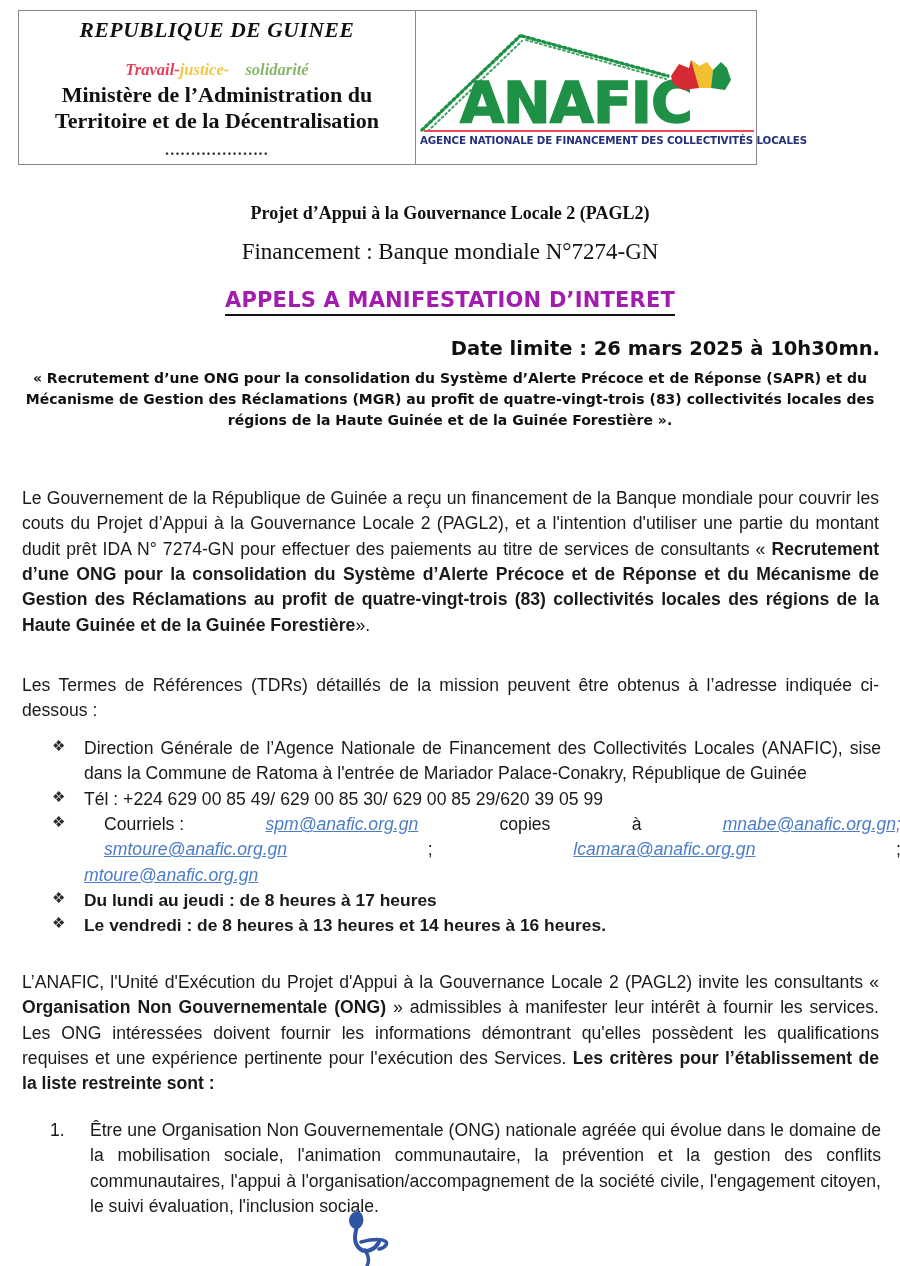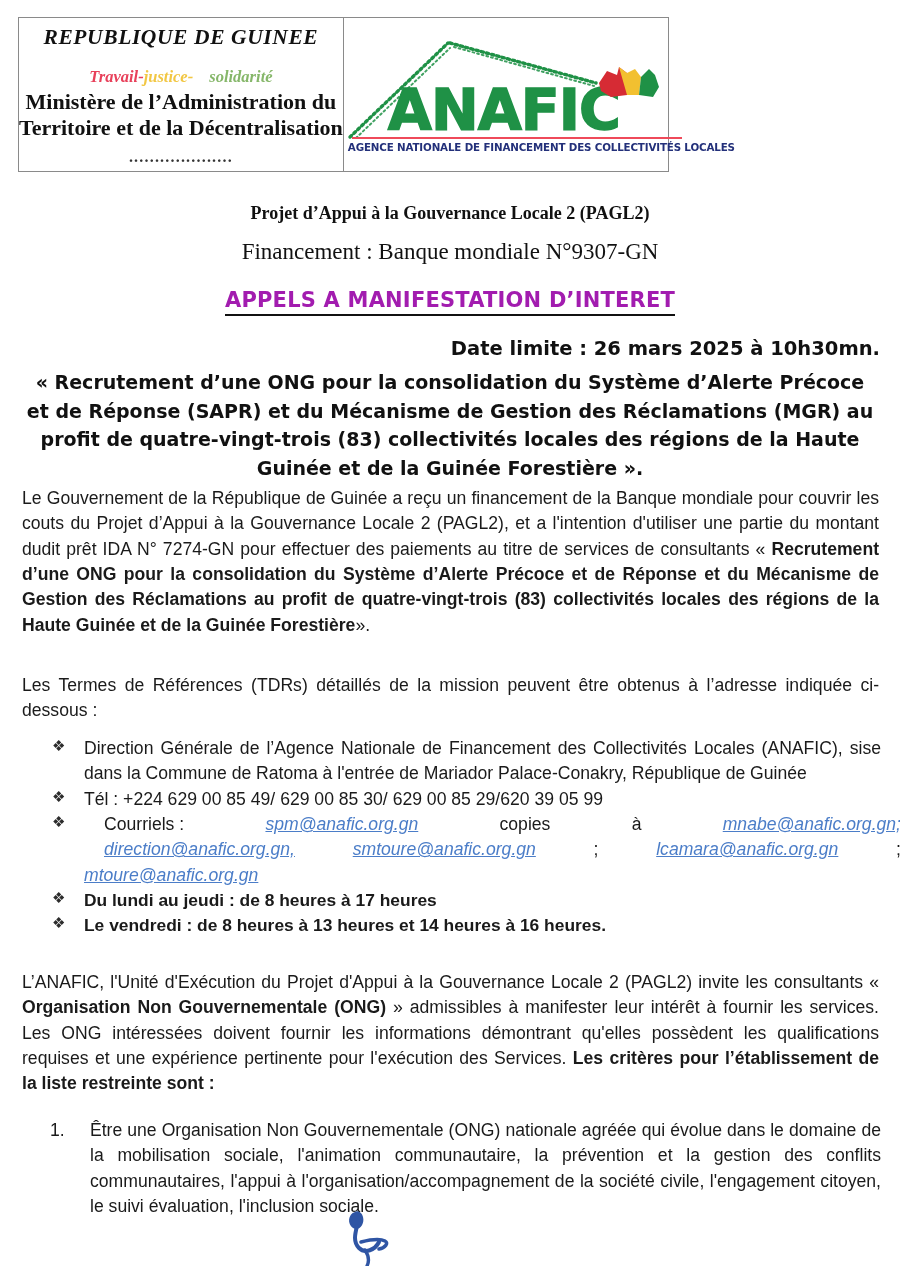--- a/index.html
+++ b/index.html
@@ -14,22 +14,22 @@
     position: relative;
     font-family: "Liberation Sans", sans-serif;
     color: #1a1a1a;
     overflow: hidden;
   }
 
   
   .header-table {
     position: absolute;
     left: 18px;
-    top: 17px;
-    width: 651px;
+    top: 10px;
+    width: 739px;
     height: 155px;
     display: flex;
     border: 1.5px solid #8a8a8a;
     background: #fff;
   }
   .header-left {
     width: 432px;
     border-right: 1.5px solid #8a8a8a;
     display: flex;
     flex-direction: column;
@@ -165,21 +165,21 @@
     font-weight: bold;
     font-size: 19.5px;
     color: #111;
   }
   .quote-title {
     position: absolute;
     left: 22px; top: 368px; width: 856px;
     text-align: center;
     font-family: "DejaVu Sans", sans-serif;
     font-weight: bold;
-    font-size: 19px;
+    font-size: 14px;
     line-height: 1.50;
     color: #111;
   }
 
   
   .p-body {
     position: absolute;
     font-family: "Liberation Sans", sans-serif;
     font-size: 17.6px;
     line-height: 1.44;
@@ -310,21 +310,21 @@
       </svg>
 
       <div class="logo-redline"></div>
       <div class="logo-sub">AGENCE NATIONALE DE FINANCEMENT DES COLLECTIVITÉS LOCALES</div>
     </div>
   </div>
 </div>
 
 <div class="project-title">Projet d’Appui à la Gouvernance Locale 2 (PAGL2)</div>
 
-<div class="financement">Financement : Banque mondiale N°9307-GN</div>
+<div class="financement">Financement : Banque mondiale N°7274-GN</div>
 
 <div class="ami-title">
   <span>APPELS A MANIFESTATION D’INTERET</span>
 </div>
 
 <div class="date-limite">Date limite : 26 mars 2025 à 10h30mn.</div>
 
 <div class="quote-title">« Recrutement d’une ONG pour la consolidation du Système d’Alerte Précoce et de Réponse (SAPR) et du Mécanisme de Gestion des Réclamations (MGR) au profit de quatre-vingt-trois (83) collectivités locales des régions de la Haute Guinée et de la Guinée Forestière ».</div>
 
 <div class="p-body" id="para-financement">
@@ -348,21 +348,20 @@
   <li>
     <span class="bul">❖</span>
     <div class="mailrow">
       <span>Courriels :</span>
       <span class="mail">spm@anafic.org.gn</span>
       <span>copies</span>
       <span>à</span>
       <span class="mail">mnabe@anafic.org.gn;</span>
     </div>
     <div class="mailrow">
-      <span class="mail">direction@anafic.org.gn,</span>
       <span class="mail">smtoure@anafic.org.gn</span>
       <span>;</span>
       <span class="mail">lcamara@anafic.org.gn</span>
       <span>;</span>
     </div>
     <div>
       <span class="mail">mtoure@anafic.org.gn</span>
     </div>
   </li>
 

